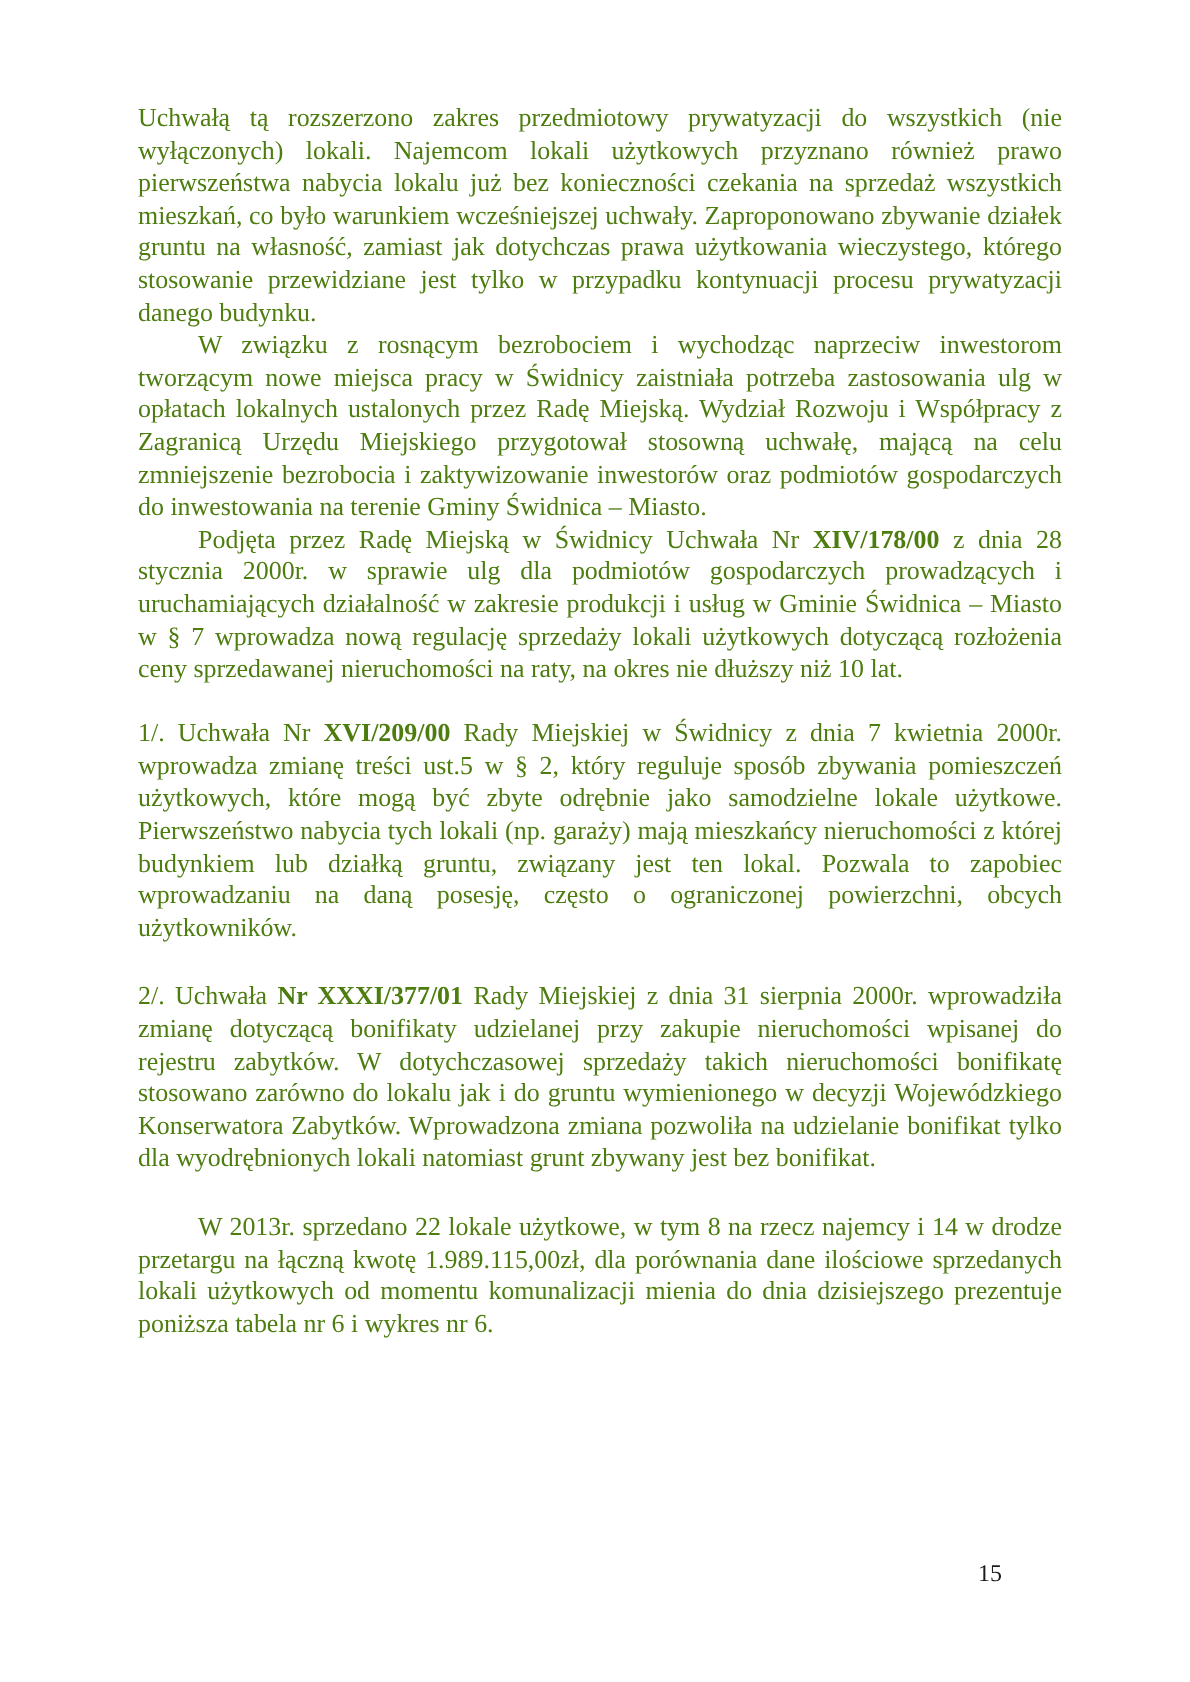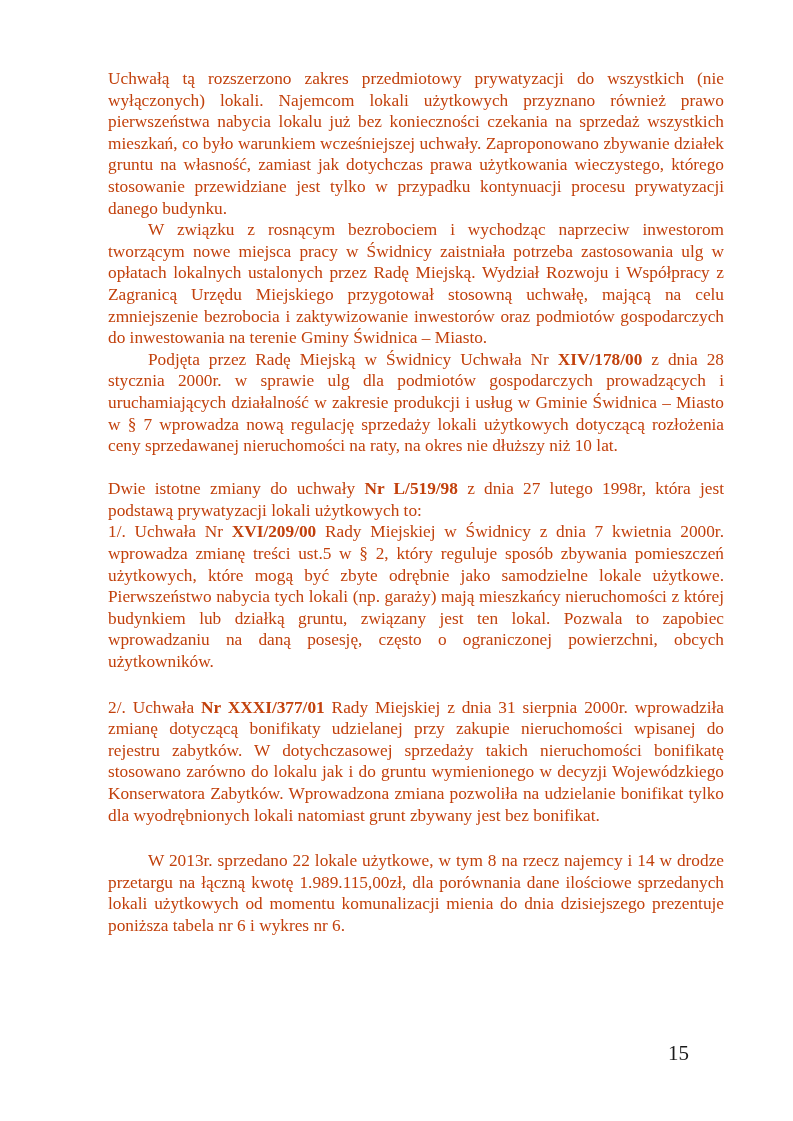--- a/index.html
+++ b/index.html
@@ -1,41 +1,40 @@
 <!DOCTYPE html>
 <html><head>
   <meta charset="utf-8">
   <style>
     html, body { margin: 0; padding: 0; background: #ffffff; }
     body { width: 793px; height: 1121px; position: relative; overflow: hidden; }
     .page {
-      position: absolute; left: 108px; top: 68px; width: 616px;
+      position: absolute; left: 92px; top: 68px; width: 616px;
       font-family: "Liberation Serif", "DejaVu Serif", serif;
-      font-size: 17.3px; line-height: 21.6px; color: #c2410c;
+      font-size: 17.3px; line-height: 21.6px; color: #4d7c0f;
     }
     .p { margin: 0; text-align: justify; }
     .p.indent { text-indent: 40px; }
     .gap { height: 21.6px; }
     .gap-lg { height: 24px; }
     b { font-weight: bold; font-family: Liberation Serif, serif; }
     .page-number {
-      position: absolute; left: 668px; top: 1041px;
+      position: absolute; left: 652px; top: 1041px;
       font-family: "Liberation Serif", "DejaVu Serif", serif;
-      font-size: 21px; color: #1a1a1a;
+      font-size: 16px; color: #1a1a1a;
     }
   </style>
 </head>
 <body>
 
 <div class="page">
   <p class="p">Uchwałą tą rozszerzono zakres przedmiotowy prywatyzacji do wszystkich (nie wyłączonych) lokali. Najemcom lokali użytkowych przyznano również prawo pierwszeństwa nabycia lokalu już bez konieczności czekania na sprzedaż wszystkich mieszkań, co było warunkiem wcześniejszej uchwały. Zaproponowano zbywanie działek gruntu na własność, zamiast jak dotychczas prawa użytkowania wieczystego, którego stosowanie przewidziane jest tylko w przypadku kontynuacji procesu prywatyzacji danego budynku.</p>
   <p class="p indent">W związku z rosnącym bezrobociem i wychodząc naprzeciw inwestorom tworzącym nowe miejsca pracy w Świdnicy zaistniała potrzeba zastosowania ulg w opłatach lokalnych ustalonych przez Radę Miejską. Wydział Rozwoju i Współpracy z Zagranicą Urzędu Miejskiego przygotował stosowną uchwałę, mającą na celu zmniejszenie bezrobocia i zaktywizowanie inwestorów oraz podmiotów gospodarczych do inwestowania na terenie Gminy Świdnica – Miasto.</p>
   <p class="p indent"><span>Podjęta przez Radę Miejską w Świdnicy Uchwała Nr </span><b>XIV/178/00</b><span> z dnia 28 stycznia 2000r. w sprawie ulg dla podmiotów gospodarczych prowadzących i uruchamiających działalność w zakresie produkcji i usług w Gminie Świdnica – Miasto w § 7 wprowadza nową regulację sprzedaży lokali użytkowych dotyczącą rozłożenia ceny sprzedawanej nieruchomości na raty, na okres nie dłuższy niż 10 lat.</span></p>
   <div class="gap"></div>
-  <p class="p"><span>Dwie istotne zmiany do uchwały </span><b>Nr L/519/98</b><span> z dnia 27 lutego 1998r, która jest podstawą prywatyzacji lokali użytkowych to:</span></p>
   <p class="p"><span>1/. Uchwała Nr </span><b>XVI/209/00</b><span> Rady Miejskiej w Świdnicy z dnia 7 kwietnia 2000r. wprowadza zmianę treści ust.5 w § 2, który reguluje sposób zbywania pomieszczeń użytkowych, które mogą być zbyte odrębnie jako samodzielne lokale użytkowe. Pierwszeństwo nabycia tych lokali (np. garaży) mają mieszkańcy nieruchomości z której budynkiem lub działką gruntu, związany jest ten lokal. Pozwala to zapobiec wprowadzaniu na daną posesję, często o ograniczonej powierzchni, obcych użytkowników.</span></p>
   <div class="gap-lg"></div>
   <p class="p"><span>2/. Uchwała </span><b>Nr XXXI/377/01</b><span> Rady Miejskiej z dnia 31 sierpnia 2000r. wprowadziła zmianę dotyczącą bonifikaty udzielanej przy zakupie nieruchomości wpisanej do rejestru zabytków. W dotychczasowej sprzedaży takich nieruchomości bonifikatę stosowano zarówno do lokalu jak i do gruntu wymienionego w decyzji Wojewódzkiego Konserwatora Zabytków. Wprowadzona zmiana pozwoliła na udzielanie bonifikat tylko dla wyodrębnionych lokali natomiast grunt zbywany jest bez bonifikat.</span></p>
   <div class="gap-lg"></div>
   <p class="p indent">W 2013r. sprzedano 22 lokale użytkowe, w tym 8 na rzecz najemcy i 14 w drodze przetargu na łączną kwotę 1.989.115,00zł, dla porównania dane ilościowe sprzedanych lokali użytkowych od momentu komunalizacji mienia do dnia dzisiejszego prezentuje poniższa tabela nr 6 i wykres nr 6.</p>
 </div>
 
 <div class="page-number">15</div>
 
 </body></html>

